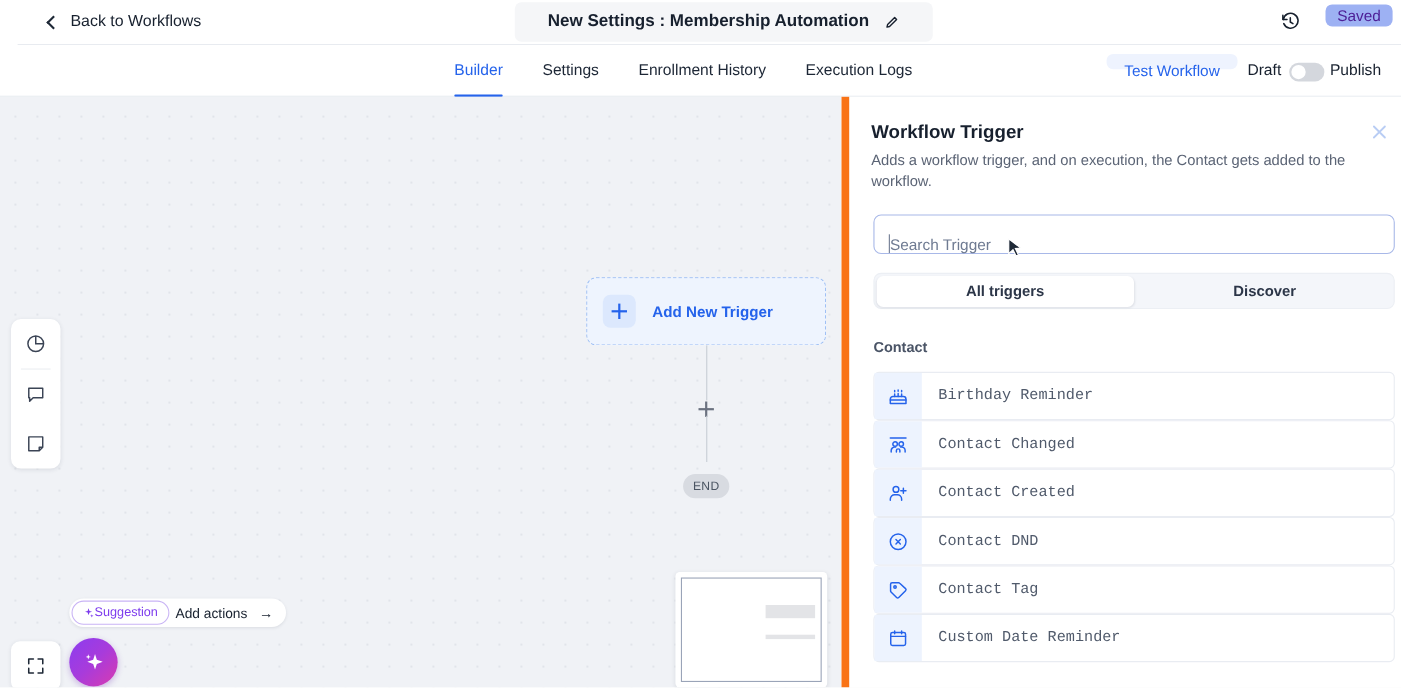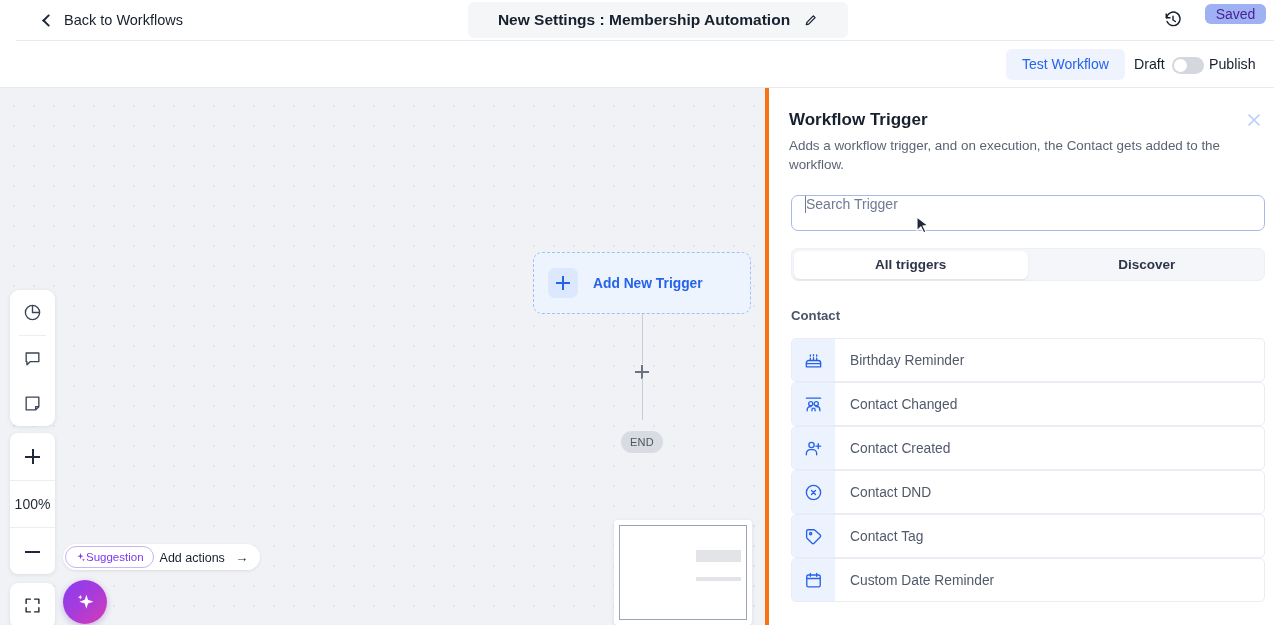--- a/index.html
+++ b/index.html
@@ -57,21 +57,21 @@
     font-size: 14.2px; color: #1d2736; line-height: 47px;
     cursor: pointer; position: relative; white-space: nowrap;
   }
   .tab.active { color: #2563eb; font-weight: normal; }
   .tab.active::after {
     content: ""; position: absolute; left: 0; right: 0; bottom: 0;
     height: 2.5px; background: #2563eb; border-radius: 2px;
   }
   .test-btn {
     position: absolute; left: 1006px; top: 8px;
-    height: 31px; padding: 0 16px; border-radius: 6px;
+    height: 14px; padding: 0 16px; border-radius: 6px;
     background: #eef3fe; border: none; color: #2563eb;
     font-size: 14px; font-family: "Liberation Sans", sans-serif;
     line-height: 31px; cursor: pointer;
   }
   .draft-label { position: absolute; left: 1134px; top: 15px; font-size: 14.2px; color: #17202e; }
   .toggle {
     position: absolute; left: 1172px; top: 16px;
     width: 32px; height: 17px; border-radius: 9px; background: #d4d7dd;
     cursor: pointer;
   }
@@ -195,36 +195,36 @@
   }
   .minimap-inner { width: 100%; height: 100%; border: 1.6px solid #9aa4b8; background: #ffffff; position: relative; }
   .mm-node { position: absolute; background: #e3e4e7; }
   .mm-node.big { left: 60%; top: 26%; width: 36%; height: 13%; }
   .mm-node.small { left: 60%; top: 55%; width: 36%; height: 4%; }
 
   
   .panel {
     position: absolute; top: 88px; left: 765px;
     width: 509px; height: 537px; background: #ffffff;
-    border-left: 4px solid #f97316;
+    border-left: 7px solid #f97316;
   }
   .panel-title { position: absolute; left: 20px; top: 22px; font-size: 17px; font-weight: bold; color: #17202e; }
   .panel-desc {
     position: absolute; left: 20px; top: 48px; width: 450px;
     font-size: 13.4px; color: #5b6475; line-height: 19px;
   }
   .panel-close {
     position: absolute; right: 10px; top: 22px; width: 20px; height: 20px;
     cursor: pointer;
   }
   .search-box {
     position: absolute; left: 22px; top: 107px;
     width: 474px; height: 36px;
     border: 1.4px solid #a8b8e8; border-radius: 7px;
-    background: #ffffff; display: flex; align-items: flex-start;
+    background: #ffffff; display: flex; align-items: flex-end;
   }
   .search-caret { width: 1px; height: 17px; background: #6f7b92; margin-left: 13px; }
   .search-ph { margin-left: 0px; font-size: 14px; color: #6f7b92; }
 
   .seg {
     position: absolute; left: 22px; top: 160px;
     width: 474px; height: 33px; border-radius: 7px;
     background: #f4f6fa; border: 1px solid #eceff4;
     display: flex;
   }
@@ -243,21 +243,21 @@
   .trig-row {
     height: 44px; border: 1px solid #e9ecf2; border-radius: 5px;
     margin-bottom: 0px; display: flex; align-items: center;
     background: #ffffff; cursor: pointer;
   }
   .trig-row + .trig-row { margin-top: 0px; }
   .trig-ico {
     width: 43px; height: 42px; background: #edf3fe;
     display: flex; align-items: center; justify-content: center; flex: 0 0 43px;
   }
-  .trig-name { margin-left: 15px; font-size: 13.8px; color: #505a6b; }
+  .trig-name { margin-left: 15px; font-size: 13.8px; color: #505a6b; font-family: Liberation Mono, monospace; }
 
   
   .cursor { position: absolute; left: 916px; top: 216px; width: 14px; height: 20px; pointer-events: none; }
 </style>
 </head>
 <body>
 
 <div class="app">
 
   <div class="topbar">
@@ -280,20 +280,26 @@
         <path d="M3.5 9a9 9 0 1 1 .6 5"></path>
           <path d="M3 4v5h5"></path>
           <path d="M12 7v5l3.2 2"></path>
       </svg>
     </span>
 
     <button class="saved-btn">Saved</button>
   </div>
 
   <div class="tabbar">
+    <div class="tabs">
+      <div class="tab active">Builder</div>
+      <div class="tab">Settings</div>
+      <div class="tab">Enrollment History</div>
+      <div class="tab">Execution Logs</div>
+    </div>
     <div class="test-btn">Test Workflow</div>
     <span class="draft-label">Draft</span>
     <div class="toggle">
       <div class="knob"></div>
     </div>
     <span class="publish-label">Publish</span>
   </div>
 
   <div class="canvas">
 
@@ -321,25 +327,20 @@
         </svg>
       </div>
       <div class="tool-btn">
         <svg width="19" height="19" viewBox="0 0 24 24" fill="none" stroke="#3b4455" stroke-width="1.7" stroke-linejoin="round">
           <path d="M4 4h16v12l-4 4H4z"></path>
             <path d="M20 16h-4v4"></path>
         </svg>
       </div>
     </div>
 
-    <div class="zoom-group">
-      <div class="zoom-btn plus-glyph"></div>
-      <div class="zoom-btn">100%</div>
-      <div class="zoom-btn minus-glyph"></div>
-    </div>
 
     <div class="fit-btn">
       <svg width="17" height="17" viewBox="0 0 24 24" fill="none" stroke="#1f2937" stroke-width="2" stroke-linecap="round" stroke-linejoin="round">
         <path d="M9 3H3v6M15 3h6v6M9 21H3v-6M15 21h6v-6"></path>
       </svg>
     </div>
 
     <div class="suggest-bar">
       <div class="suggest-chip">
         <svg width="11" height="11" viewBox="0 0 24 24" fill="#7c3aed">

